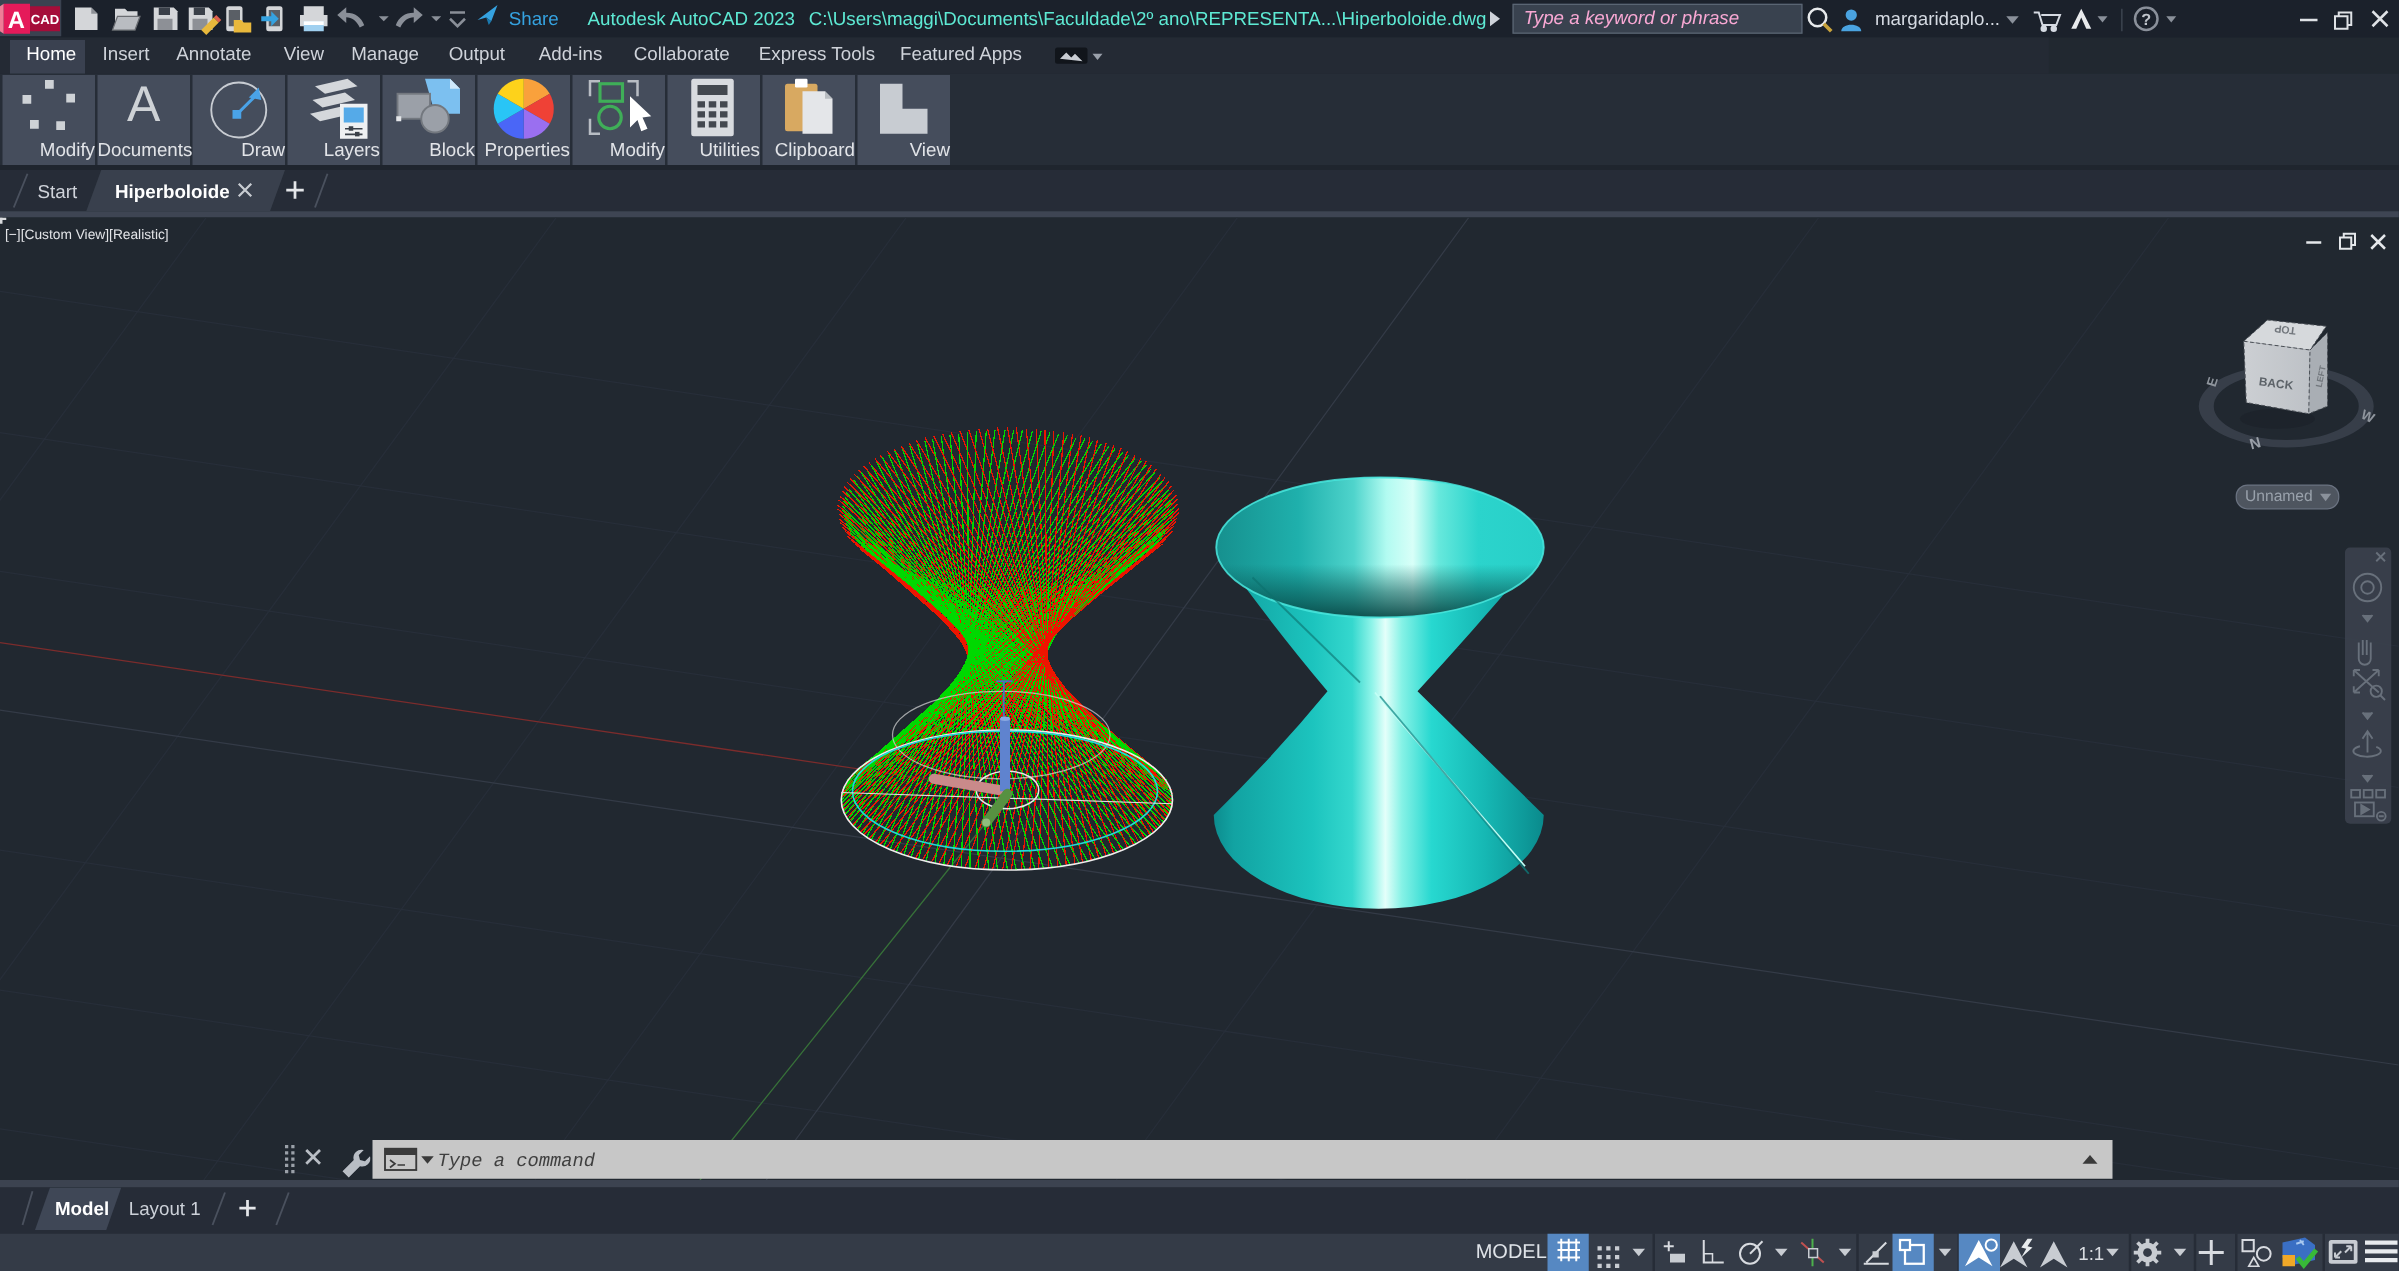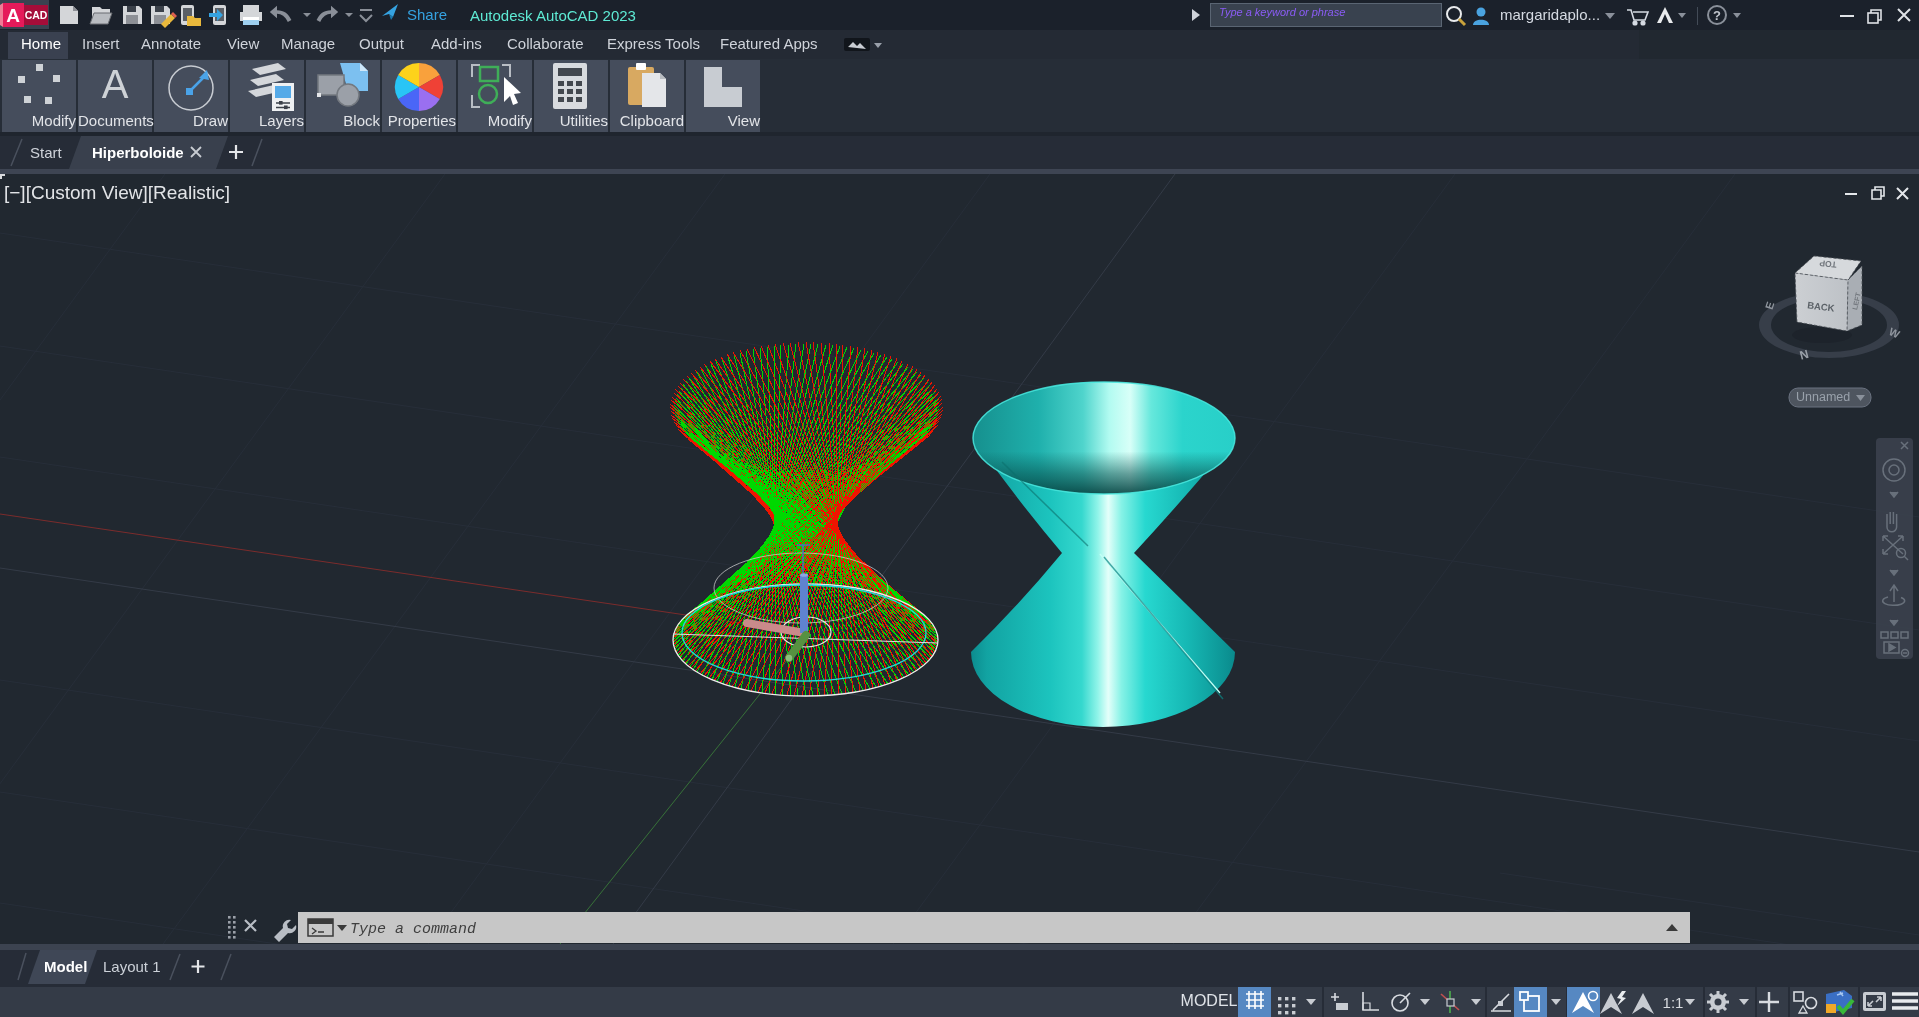--- a/index.html
+++ b/index.html
@@ -72,25 +72,26 @@
 <g transform="translate(258,0)">
         <path d="M20,8 C12,8 7,12 4,19 L8,21 C11,15 15,12 20,12 L20,17 L28,10 L20,3 Z" fill="#8a8f98" transform="translate(0,3) scale(0.9)"></path>
       </g>
 <path d="M290,13 l4,4 4,-4 z" fill="#8a8f98"></path>
 <path d="M305,10 h12 M305,15 l6,6 6,-6" stroke="#8a8f98" stroke-width="2" fill="none"></path>
 <path d="M327,16 L343,4 L338,17 L334,14 Z" fill="#35a2e0"></path>
       <path d="M334,14 l2,6 2,-3 z" fill="#1a7ab0"></path>
 <text x="352" y="20" fill="#35a2e0" font-size="15" font-family="Liberation Sans">Share</text>
 </svg>
 <div class="ttxt" style="left:470px">Autodesk AutoCAD 2023</div>
+<div class="ttxt" style="left:647px">C:\Users\maggi\Documents\Faculdade\2º ano\REPRESENTA...\Hiperboloide.dwg</div>
 <svg class="abs" style="left:1190px;top:8px" width="12" height="14">
       <path d="M2,1 l8,6 -8,6 z" fill="#cfd3da"></path>
     </svg>
 <div class="abs" style="left:1210px;top:3px;width:232px;height:24px;background:#39424f;border:1px solid #5a6573"></div>
-<div class="abs" style="left:1219px;top:6px;font-size:11px;font-style:italic;color:#8b5cf6">Type a keyword or phrase</div>
+<div class="abs" style="left:1219px;top:6px;font-size:15px;font-style:italic;color:#f9a8d4">Type a keyword or phrase</div>
 <svg class="abs" style="left:1445px;top:5px" width="470" height="22">
 <circle cx="9" cy="9" r="7" stroke="#e8eaec" stroke-width="2" fill="none"></circle>
       <path d="M14,14 l6,6" stroke="#c8a23c" stroke-width="3"></path>
 <circle cx="36" cy="7" r="4.5" fill="#4aa3e0"></circle>
       <path d="M28,20 c0,-7 16,-7 16,0 z" fill="#4aa3e0"></path>
 <text x="55" y="15" fill="#d5dae2" font-size="15" font-family="Liberation Sans">margaridaplo...</text>
 <path d="M160,8 l5,6 5,-6 z" fill="#8a909a"></path>
 <g stroke="#d5dae2" stroke-width="1.6" fill="none">
         <path d="M182,5 h4 l3,10 h11 l3,-8 h-15"></path>
         <circle cx="190" cy="18" r="1.8" fill="#d5dae2"></circle>
@@ -358,21 +359,21 @@
 <circle cx="1905" cy="479" r="3.5"></circle>
         <path d="M1903,479 h4"></path>
 </g>
 <g stroke="#e4e7ea" stroke-width="2" fill="none">
 <path d="M1845,20 h12"></path>
 <path d="M1872,16 h9 v9 h-9 z M1875,16 v-3 h9 v9 h-3" stroke-width="1.6"></path>
 <path d="M1897,14 l11,11 M1908,14 l-11,11"></path>
 </g>
 </svg>
 <div class="abs" style="left:0px;top:0px;width:5px;height:5px;border-left:2px solid #d8dadd;border-top:2px solid #d8dadd"></div>
-<div class="abs" style="left:4px;top:8px;font-size:19px;color:#e2e4e7">[−][Custom View][Realistic]</div>
+<div class="abs" style="left:4px;top:8px;font-size:11px;color:#e2e4e7">[−][Custom View][Realistic]</div>
 <svg class="abs" style="left:224px;top:736px" width="1470" height="34">
 <g fill="#9aa0a8">
 <rect x="4" y="6" width="2.6" height="2.6"></rect>
 <rect x="9" y="6" width="2.6" height="2.6"></rect>
 <rect x="4" y="11" width="2.6" height="2.6"></rect>
 <rect x="9" y="11" width="2.6" height="2.6"></rect>
 <rect x="4" y="16" width="2.6" height="2.6"></rect>
 <rect x="9" y="16" width="2.6" height="2.6"></rect>
 <rect x="4" y="21" width="2.6" height="2.6"></rect>
 <rect x="9" y="21" width="2.6" height="2.6"></rect>

